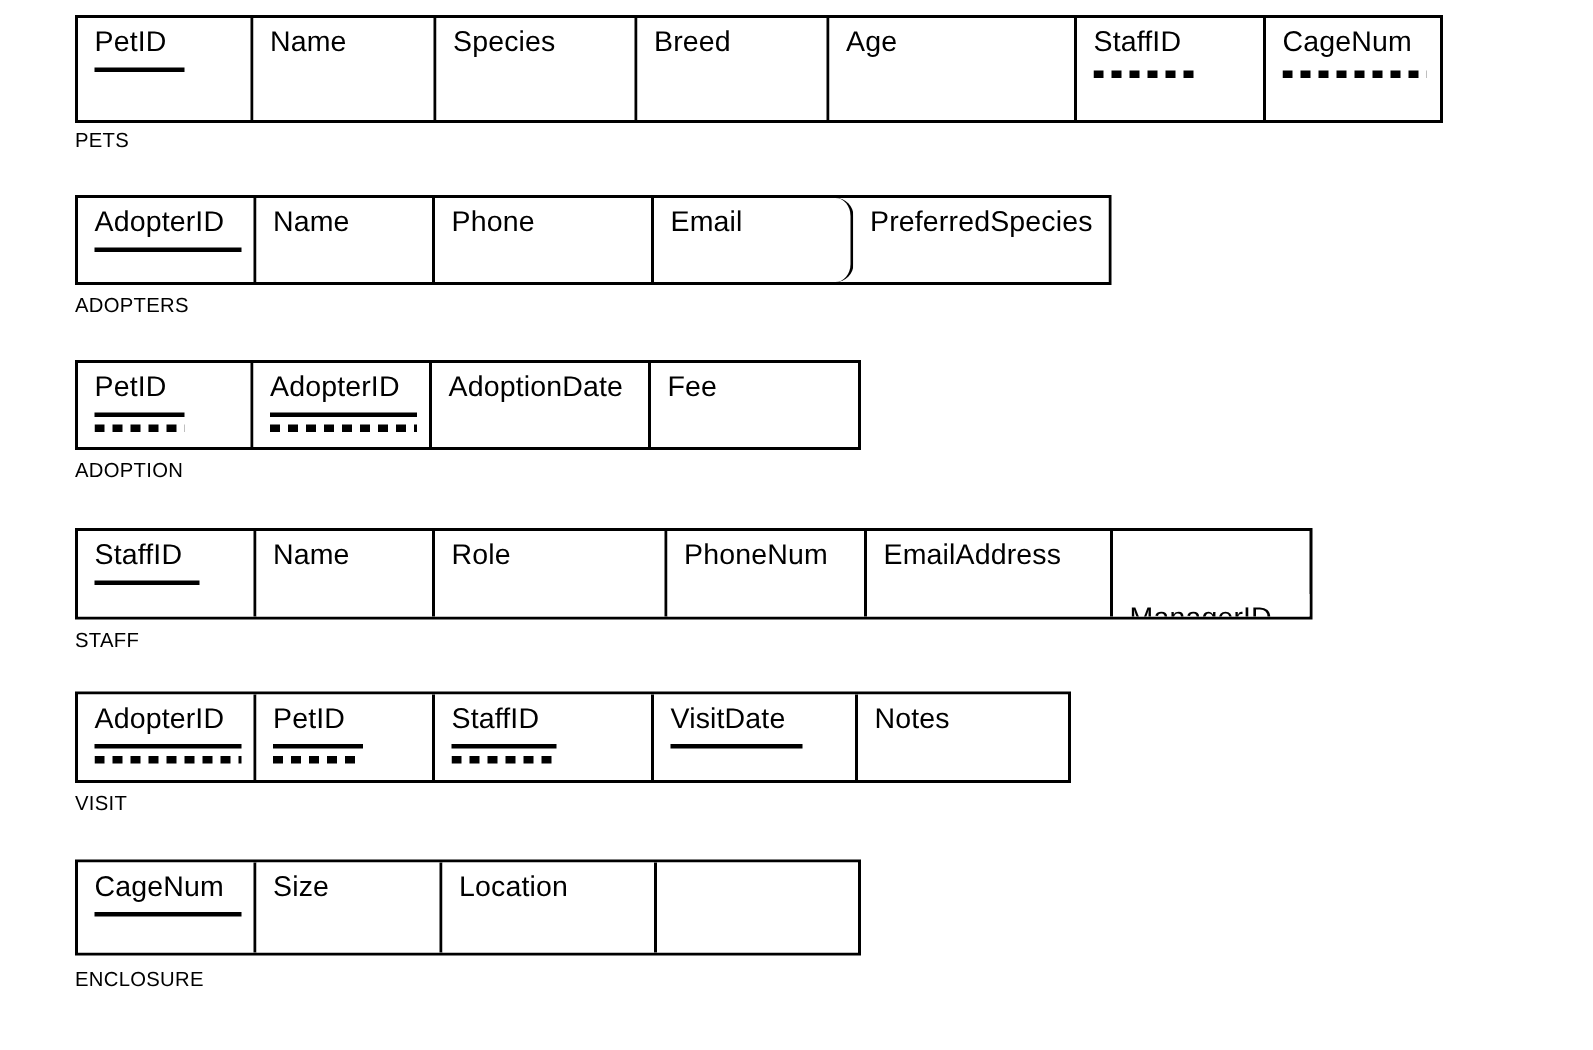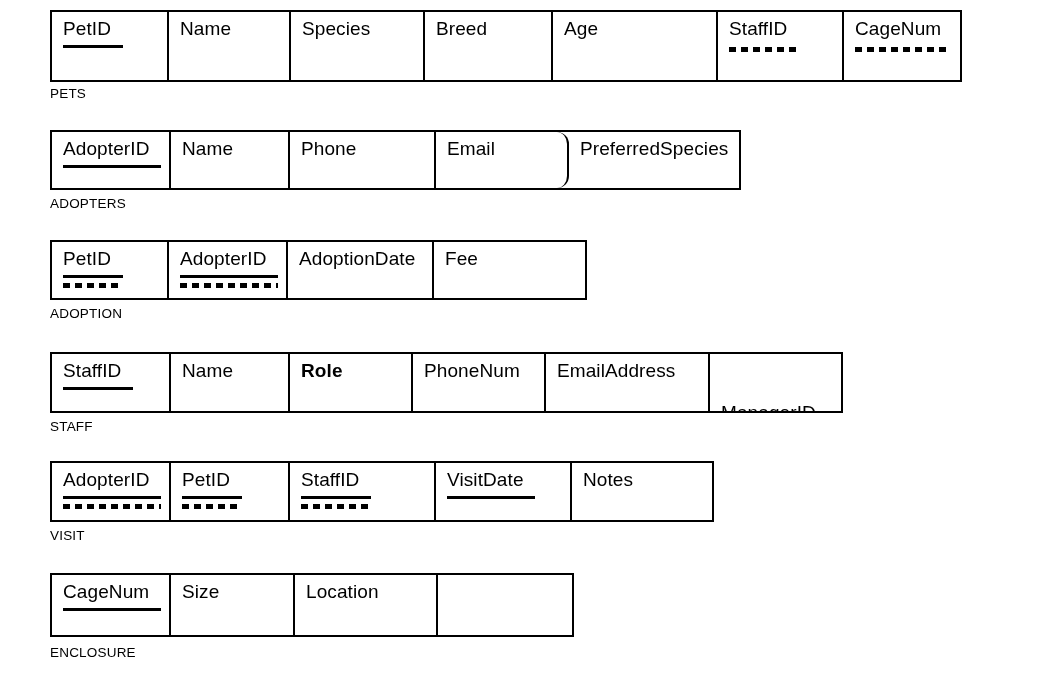--- a/index.html
+++ b/index.html
@@ -149,36 +149,36 @@
           <span class="key-dashed" style="width: 60px;"></span>
         </div>
         <div class="attr-cell" style="width: 119px;">
           <span class="attr-name">AdopterID</span>
           <span class="key-solid" style="width: 98px;"></span>
           <span class="key-dashed" style="width: 98px;"></span>
         </div>
         <div class="attr-cell" style="width: 146px;">
           <span class="attr-name">AdoptionDate</span>
         </div>
-        <div class="attr-cell" style="width: 151px; text-decoration: underline;">
+        <div class="attr-cell" style="width: 138px; text-decoration: underline;">
           <span class="attr-name">Fee</span>
         </div>
       </div>
     </div>
     <div class="relation-caption" style="left: 50px; top: 306px;">ADOPTION</div>
     <div class="relation-block" style="left: 50px; top: 352px;">
       <div class="relation-table" style="height: 61px;">
         <div class="attr-cell" style="width: 119px;">
           <span class="attr-name">StaffID</span>
           <span class="key-solid" style="width: 70px;"></span>
         </div>
         <div class="attr-cell" style="width: 119px;">
           <span class="attr-name">Name</span>
         </div>
-        <div class="attr-cell" style="width: 123px; font-weight: bold;">
+        <div class="attr-cell" style="width: 155px;">
           <span class="attr-name">Role</span>
         </div>
         <div class="attr-cell" style="width: 133px;">
           <span class="attr-name">PhoneNum</span>
         </div>
         <div class="attr-cell" style="width: 164px;">
           <span class="attr-name">EmailAddress</span>
         </div>
         <div class="attr-cell" style="width: 131px; margin-top: 42px;">
           <span class="attr-name">ManagerID</span>

